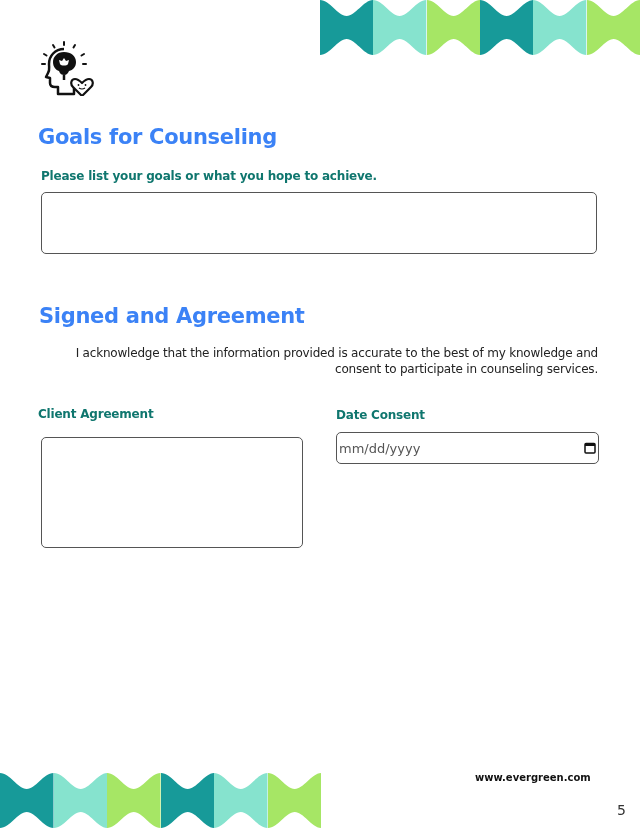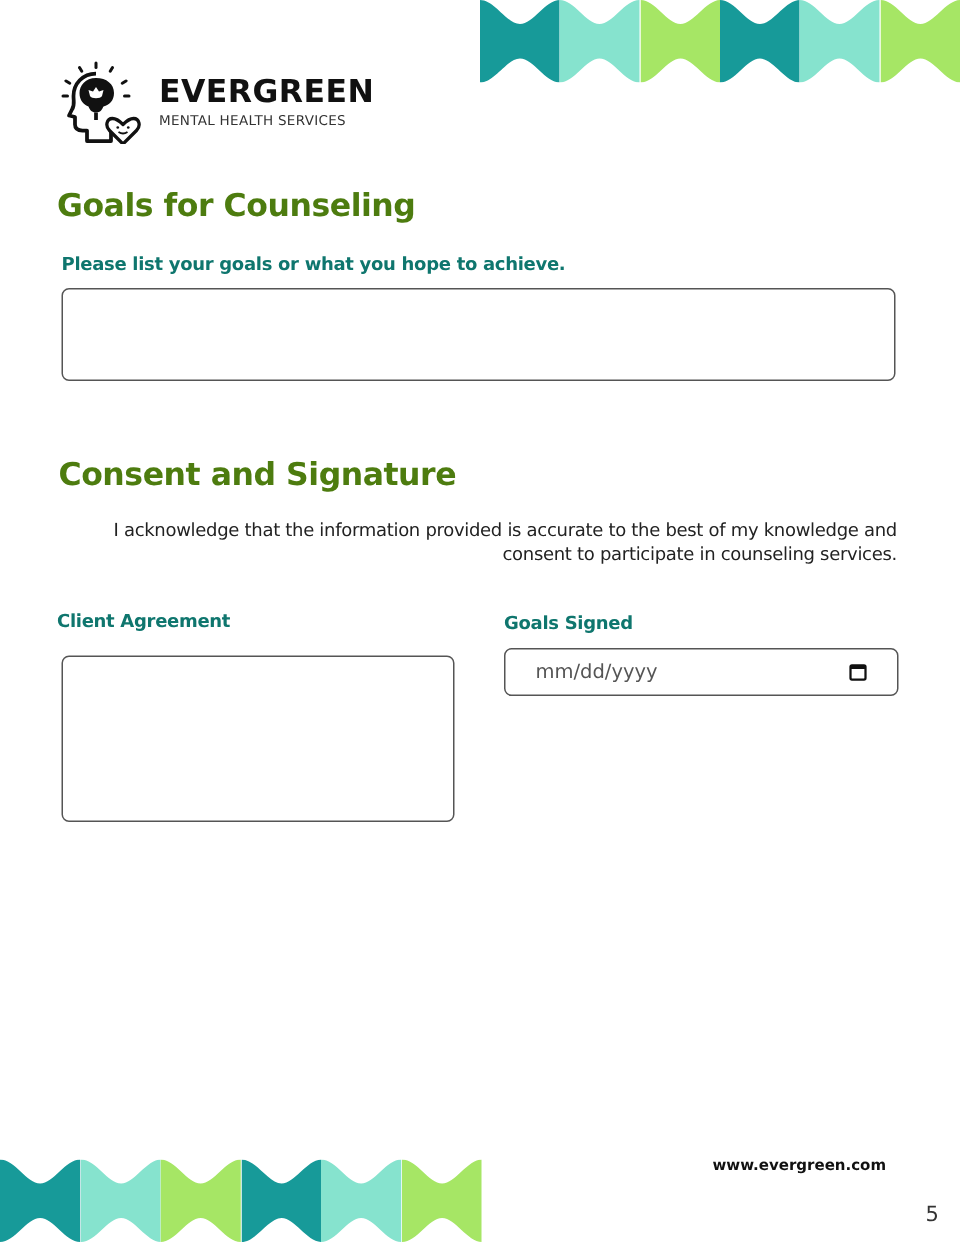--- a/index.html
+++ b/index.html
@@ -10,26 +10,26 @@
     .wave-band.top { left: 320px; top: 0; width: 320px; height: 55px; }
     .wave-band.bottom { left: 0; top: 773px; width: 321px; height: 55px; }
     .wave-seg { width: 53.5px; height: 55px; display: block; }
 
     .logo { position: absolute; left: 40px; top: 40px; display: flex; align-items: center; }
     .logo-icon { width: 56px; height: 56px; }
     .logo-text { margin-left: 10px; margin-top: -2px; }
     .logo-name { font-family: "DejaVu Sans", sans-serif; font-weight: bold; font-size: 21px; letter-spacing: 0.3px; color: #111; line-height: 24px; }
     .logo-sub { font-family: "DejaVu Sans", sans-serif; font-size: 9px; color: #333; letter-spacing: 0.2px; margin-top: 3px; }
 
-    .h2 { position: absolute; font-family: "DejaVu Sans", sans-serif; font-weight: bold; font-size: 21px; color: #4d7c0f; letter-spacing: -0.3px; }
+    .h2 { position: absolute; font-family: "DejaVu Sans", sans-serif; font-weight: bold; font-size: 21px; color: #3b82f6; letter-spacing: -0.3px; }
     .label { position: absolute; font-family: "DejaVu Sans", sans-serif; font-weight: bold; font-size: 12px; color: #0f766e; letter-spacing: -0.2px; }
     .para { position: absolute; font-family: "DejaVu Sans", sans-serif; font-size: 12px; color: #222; line-height: 16px; letter-spacing: -0.2px; }
 
     .box { position: absolute; border: 1.3px solid #555; border-radius: 5px; background: #fff; }
-    .date-input { position: absolute; left: 336px; top: 432px; width: 263px; height: 32px; border: 1.3px solid #555; border-radius: 5px; display: flex; align-items: center; padding: 0 20px; justify-content: space-between; }
+    .date-input { position: absolute; left: 336px; top: 432px; width: 263px; height: 32px; border: 1.3px solid #555; border-radius: 5px; display: flex; align-items: center; padding: 0 2px; justify-content: space-between; }
     .date-placeholder { font-family: "DejaVu Sans", sans-serif; font-size: 13px; color: #555; }
     .cal-icon { width: 12px; height: 12px; }
 
     .footer-url { position: absolute; left: 475px; top: 772px; font-family: "DejaVu Sans", sans-serif; font-weight: bold; font-size: 10px; color: #111; }
     .page-num { position: absolute; left: 617px; top: 802px; font-family: "DejaVu Sans", sans-serif; font-size: 14px; color: #333; }
   </style>
 </head>
 <body>
 
 <div class="wave-band top">
@@ -66,37 +66,33 @@
     </g>
     <path d="M24 9 C15 9 9 16 9 24 C9 28 10 30 8 33 L6 37 L10 38 L10 43 C10 46 12 47 15 47 L18 47 L18 54 L34 54 L34 46" fill="none" stroke="#111" stroke-width="2.5" stroke-linejoin="round"></path>
     <path d="M24 12 C17 12 13 17 13 22 C13 27 16 30 19 31 C20 34 22 35 24 35 C27 35 28 33 29 31 C33 30 36 27 36 22 C36 16 31 12 24 12 Z" fill="#111"></path>
     <path d="M24 18 L22 21 L19 20 L20 24 C21 26 27 26 28 24 L29 20 L26 21 Z" fill="#fff"></path>
     <path d="M24 35 L24 40" stroke="#111" stroke-width="2.5"></path>
     <path d="M42 56 L33 47 C30 44 31 39 35 39 C38 39 40 41 42 43 C44 41 46 39 49 39 C53 39 54 44 51 47 Z" fill="#fff" stroke="#111" stroke-width="2.2" stroke-linejoin="round"></path>
     <circle cx="38.5" cy="45" r="0.9" fill="#111"></circle>
     <circle cx="45.5" cy="45" r="0.9" fill="#111"></circle>
     <path d="M39 48 Q42 50 45 48" fill="none" stroke="#111" stroke-width="1.2"></path>
   </svg>
-  <div class="logo-text">
-    <div class="logo-name">EVERGREEN</div>
-    <div class="logo-sub">MENTAL HEALTH SERVICES</div>
-  </div>
 </div>
 
 <div class="h2" style="left:38px; top:125px;">Goals for Counseling</div>
 <div class="label" style="left:41px; top:169px;">Please list your goals or what you hope to achieve.</div>
 <div class="box" style="left:41px; top:192px; width:556px; height:62px;"></div>
 
-<div class="h2" style="left:39px; top:304px;">Consent and Signature</div>
+<div class="h2" style="left:39px; top:304px;">Signed and Agreement</div>
 <div class="para" style="left:38px; top:345px; width:560px;text-align:right;">I acknowledge that the information provided is accurate to the best of my knowledge and consent to participate in counseling services.</div>
 
 <div class="label" style="left:38px; top:407px;">Client Agreement</div>
 <div class="box" style="left:41px; top:437px; width:262px; height:111px;"></div>
 
-<div class="label" style="left:336px; top:408px;">Goals Signed</div>
+<div class="label" style="left:336px; top:408px;">Date Consent</div>
 <div class="date-input">
   <span class="date-placeholder">mm/dd/yyyy</span>
   <svg class="cal-icon" viewBox="0 0 12 12">
     <rect x="1" y="1.5" width="10" height="9.5" rx="1" fill="none" stroke="#111" stroke-width="1.5"></rect>
     <rect x="1" y="1.5" width="10" height="2.5" fill="#111"></rect>
   </svg>
 </div>
 
 <div class="wave-band bottom">
   <svg class="wave-seg" viewBox="0 0 54 55" preserveAspectRatio="none">

